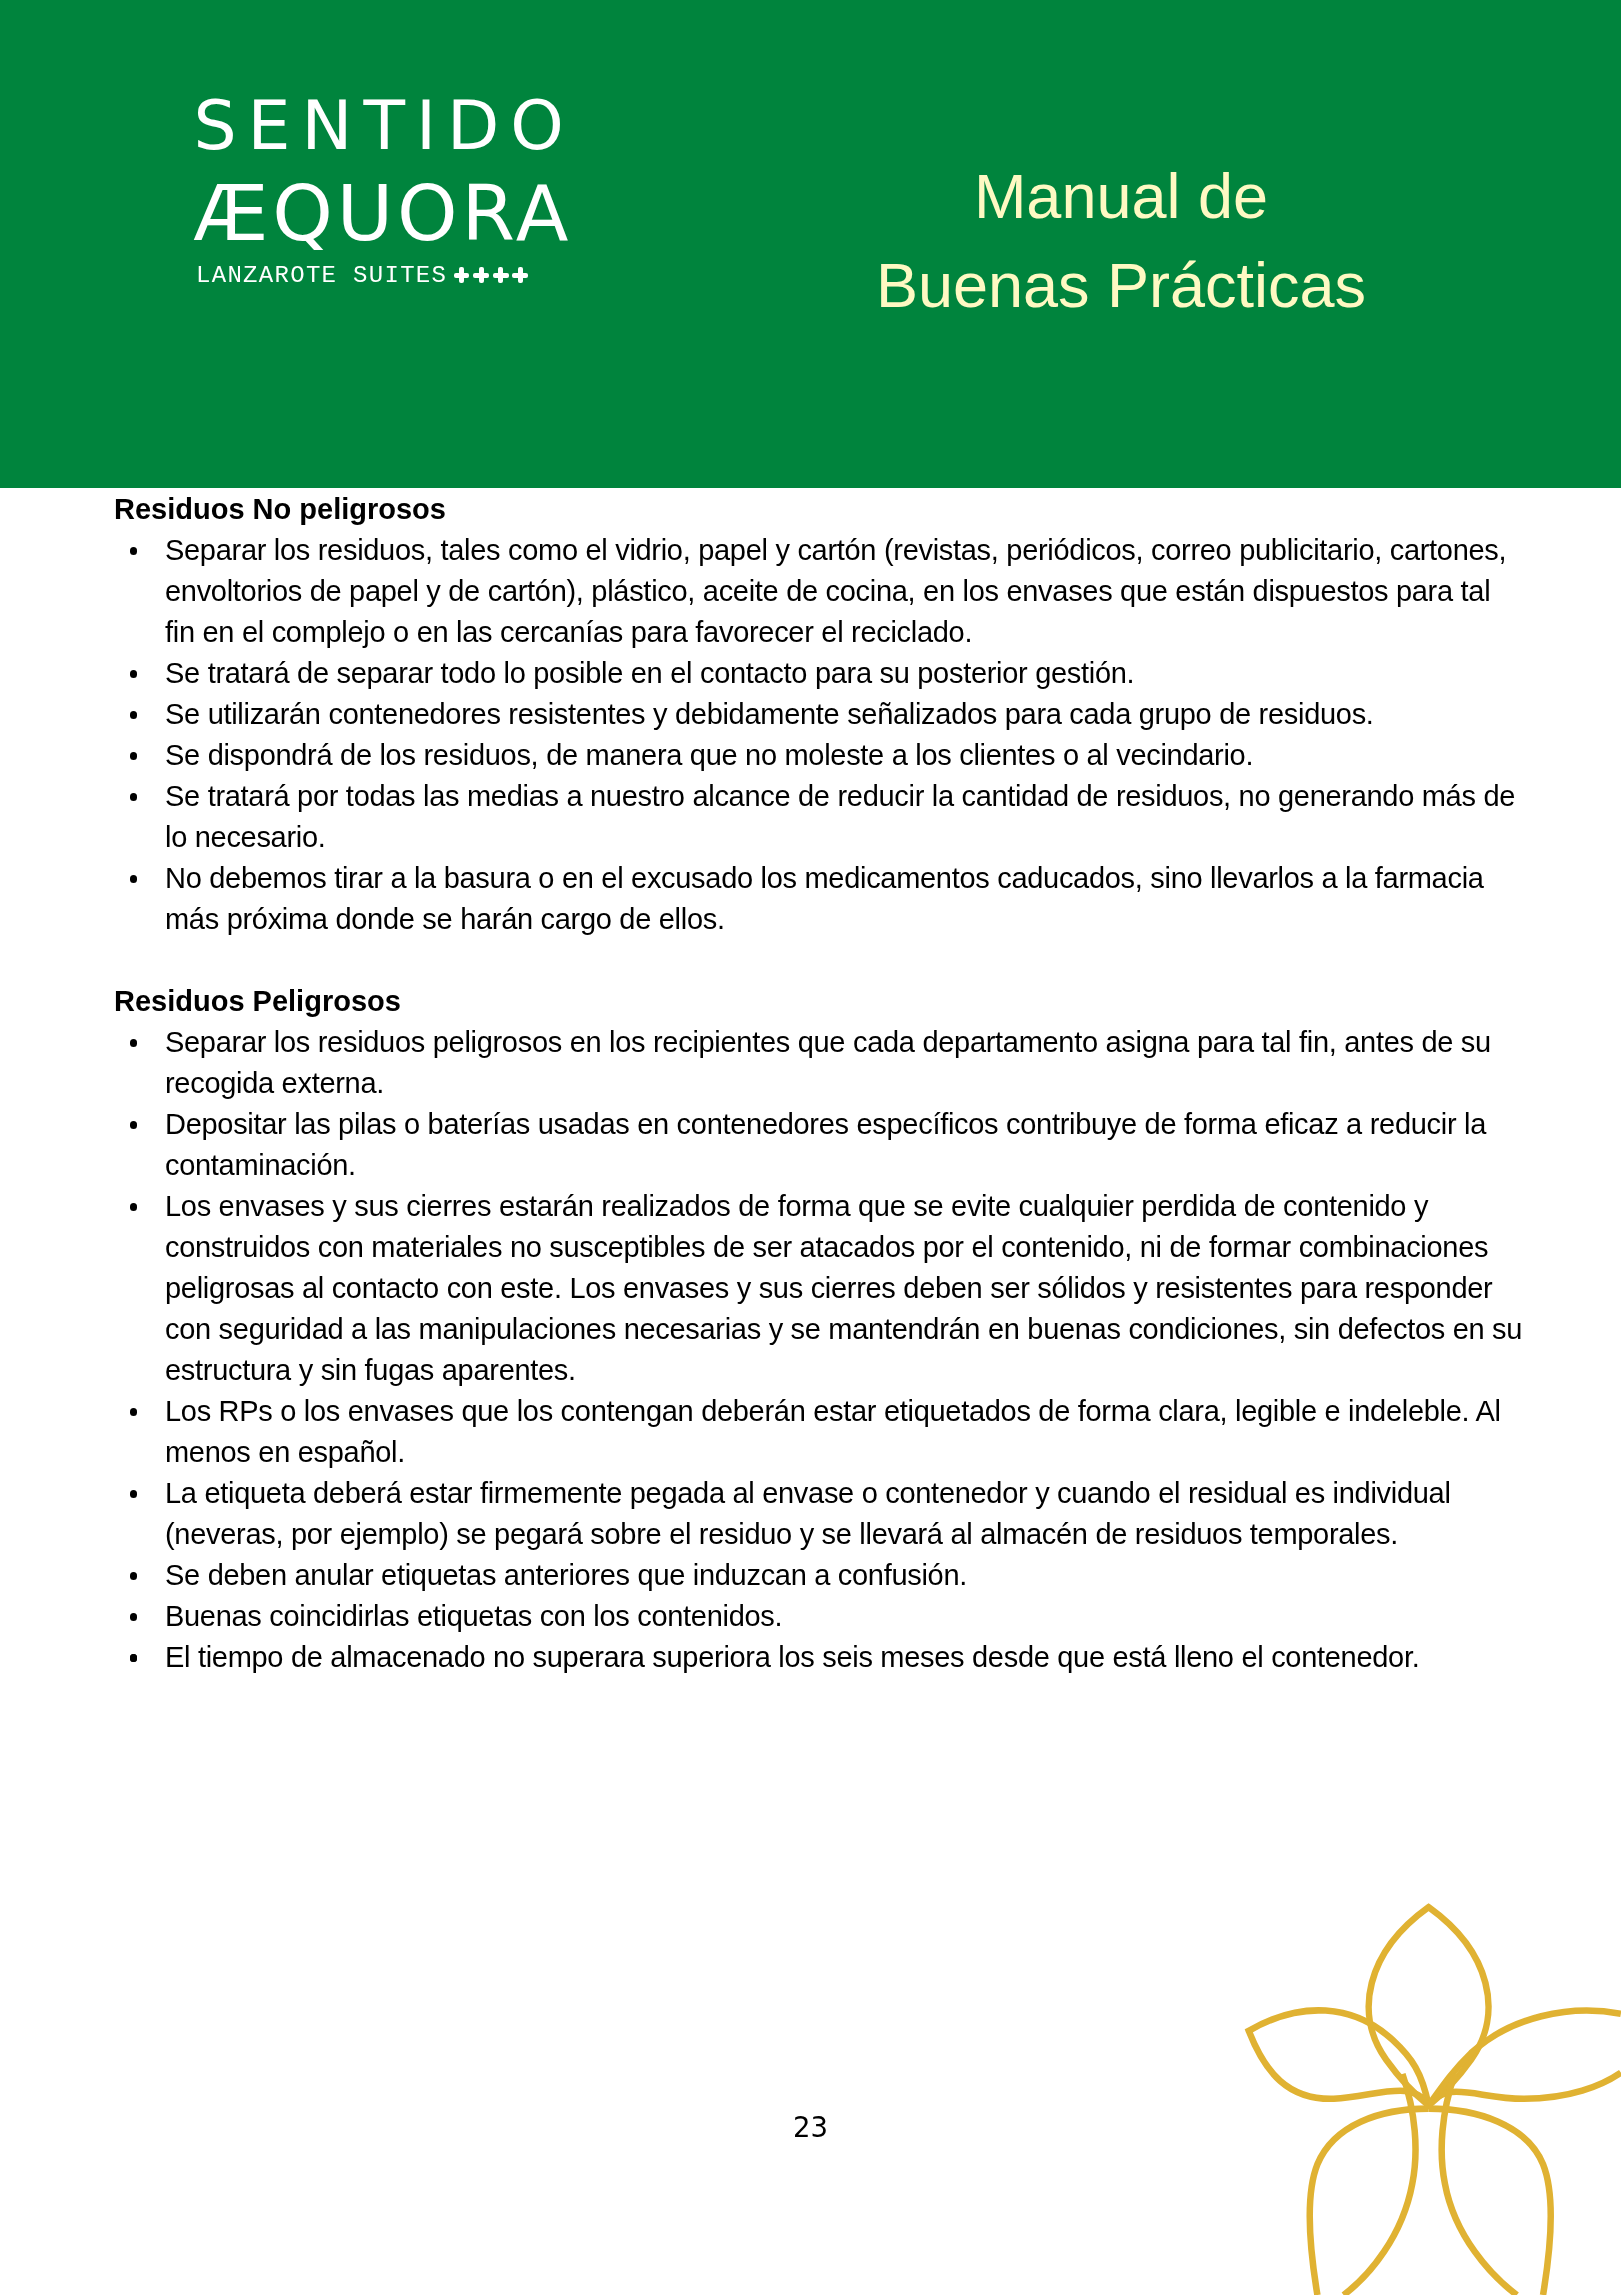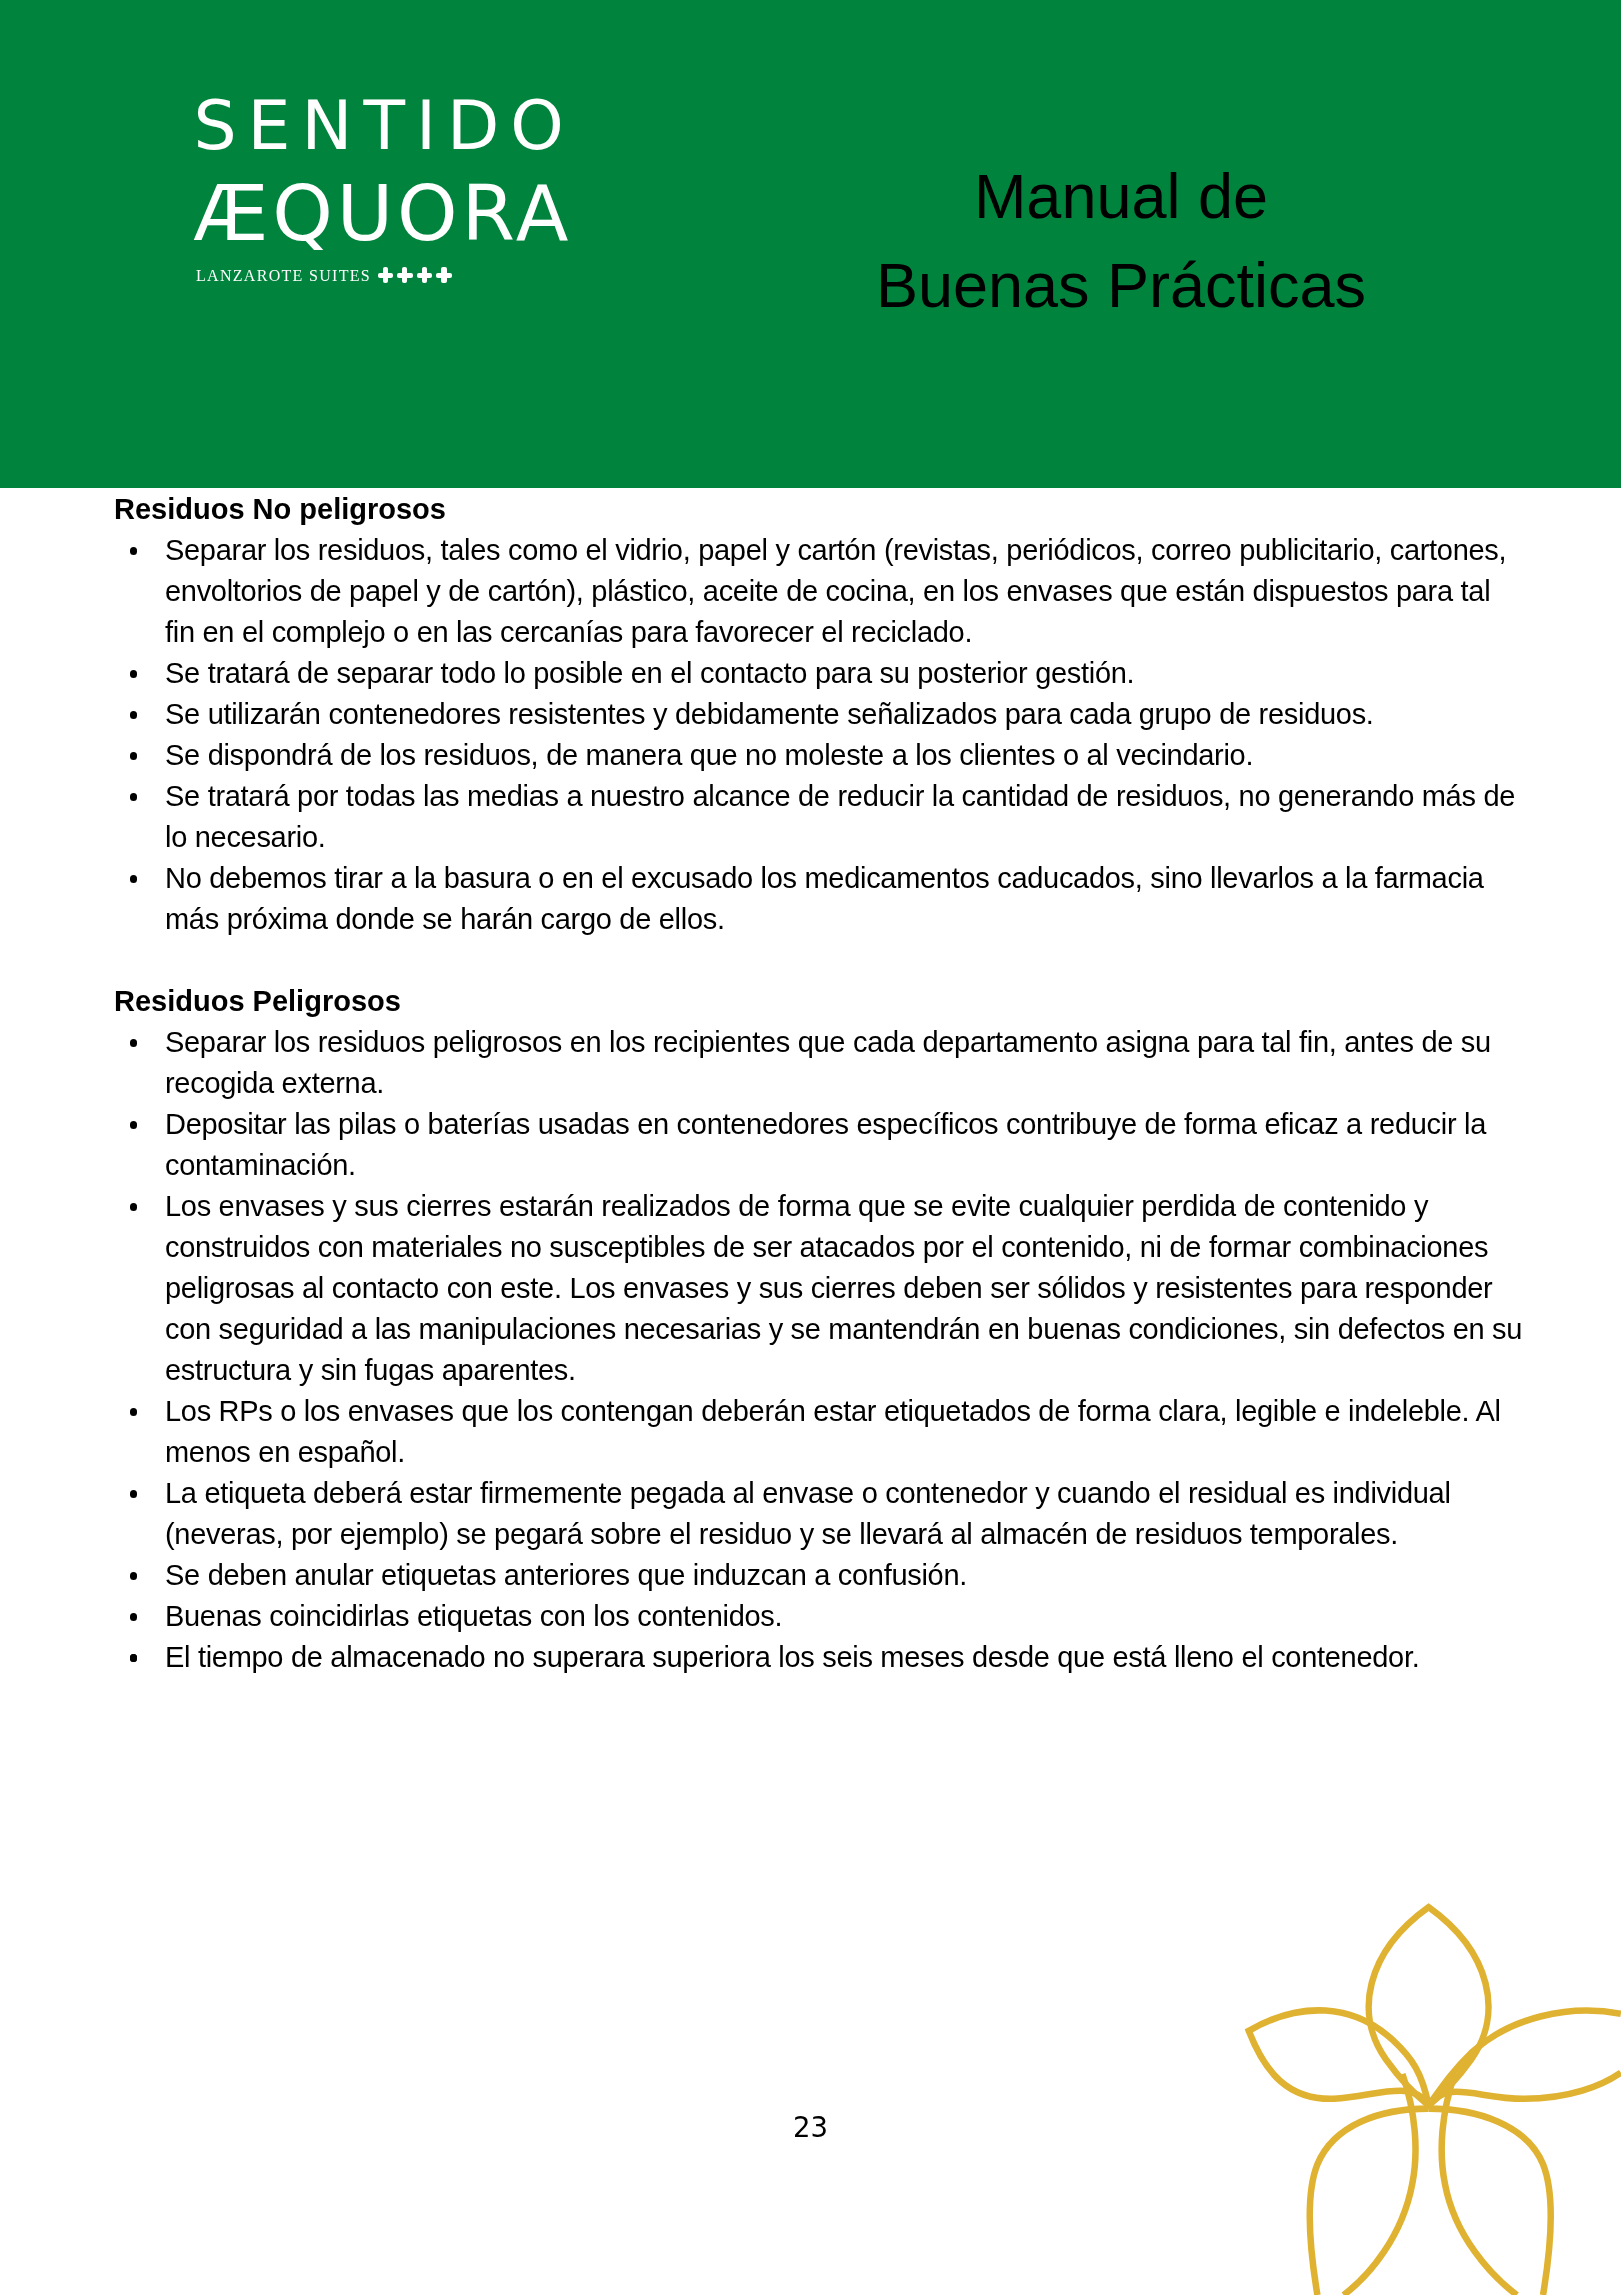--- a/index.html
+++ b/index.html
@@ -14,31 +14,31 @@
   .logo { position: absolute; left: 196px; top: 90px; color: #fff; }
   .logo-line1 {
     font-family: "DejaVu Sans", sans-serif; font-size: 68px; letter-spacing: 11px;
     line-height: 72px; font-weight: normal; margin-left: -2.6px;
   }
   .logo-line2 {
     font-family: "DejaVu Sans", sans-serif; font-size: 77px; letter-spacing: 3.9px;
     line-height: 85px; margin-top: 9.2px; margin-left: -2.6px;
   }
   .logo-line3 {
-    font-family: Liberation Serif, serif; font-size: 16px; letter-spacing: 1.3px;
+    font-family: Liberation Mono, monospace; font-size: 24px; letter-spacing: 1.3px;
     line-height: 33px; margin-top: 2.6px; display: flex; align-items: center;
   }
   .stars { display: inline-flex; gap: 3.9px; margin-left: 6.5px; }
   .star { width: 15.7px; height: 15.7px; position: relative; display: inline-block; }
   .star::before, .star::after { content: ""; position: absolute; background: #fff; border-radius: 2px; }
   .star::before { left: 5.2px; top: 0; width: 5.2px; height: 15.7px; }
   .star::after { left: 0; top: 5.2px; width: 15.7px; height: 5.2px; }
   .title {
     position: absolute; left: 817px; top: 152px; width: 608px; text-align: center;
-    color: #000000; font-size: 63px; line-height: 89px;
+    color: #fef9c3; font-size: 63px; line-height: 89px;
   }
   .content { position: absolute; left: 114px; top: 489px; width: 1413px; }
   .section-title { font-weight: bold; font-size: 29px; line-height: 41px; margin: 0; }
   ul.bullets { list-style: none; margin: 0; padding: 0; }
   ul.bullets li {
     position: relative; padding-left: 51px; font-size: 29px; line-height: 41px;
     letter-spacing: -0.3px;
   }
   ul.bullets li .dot {
     position: absolute; left: 15.7px; top: 17px; width: 7.8px; height: 7.8px;

